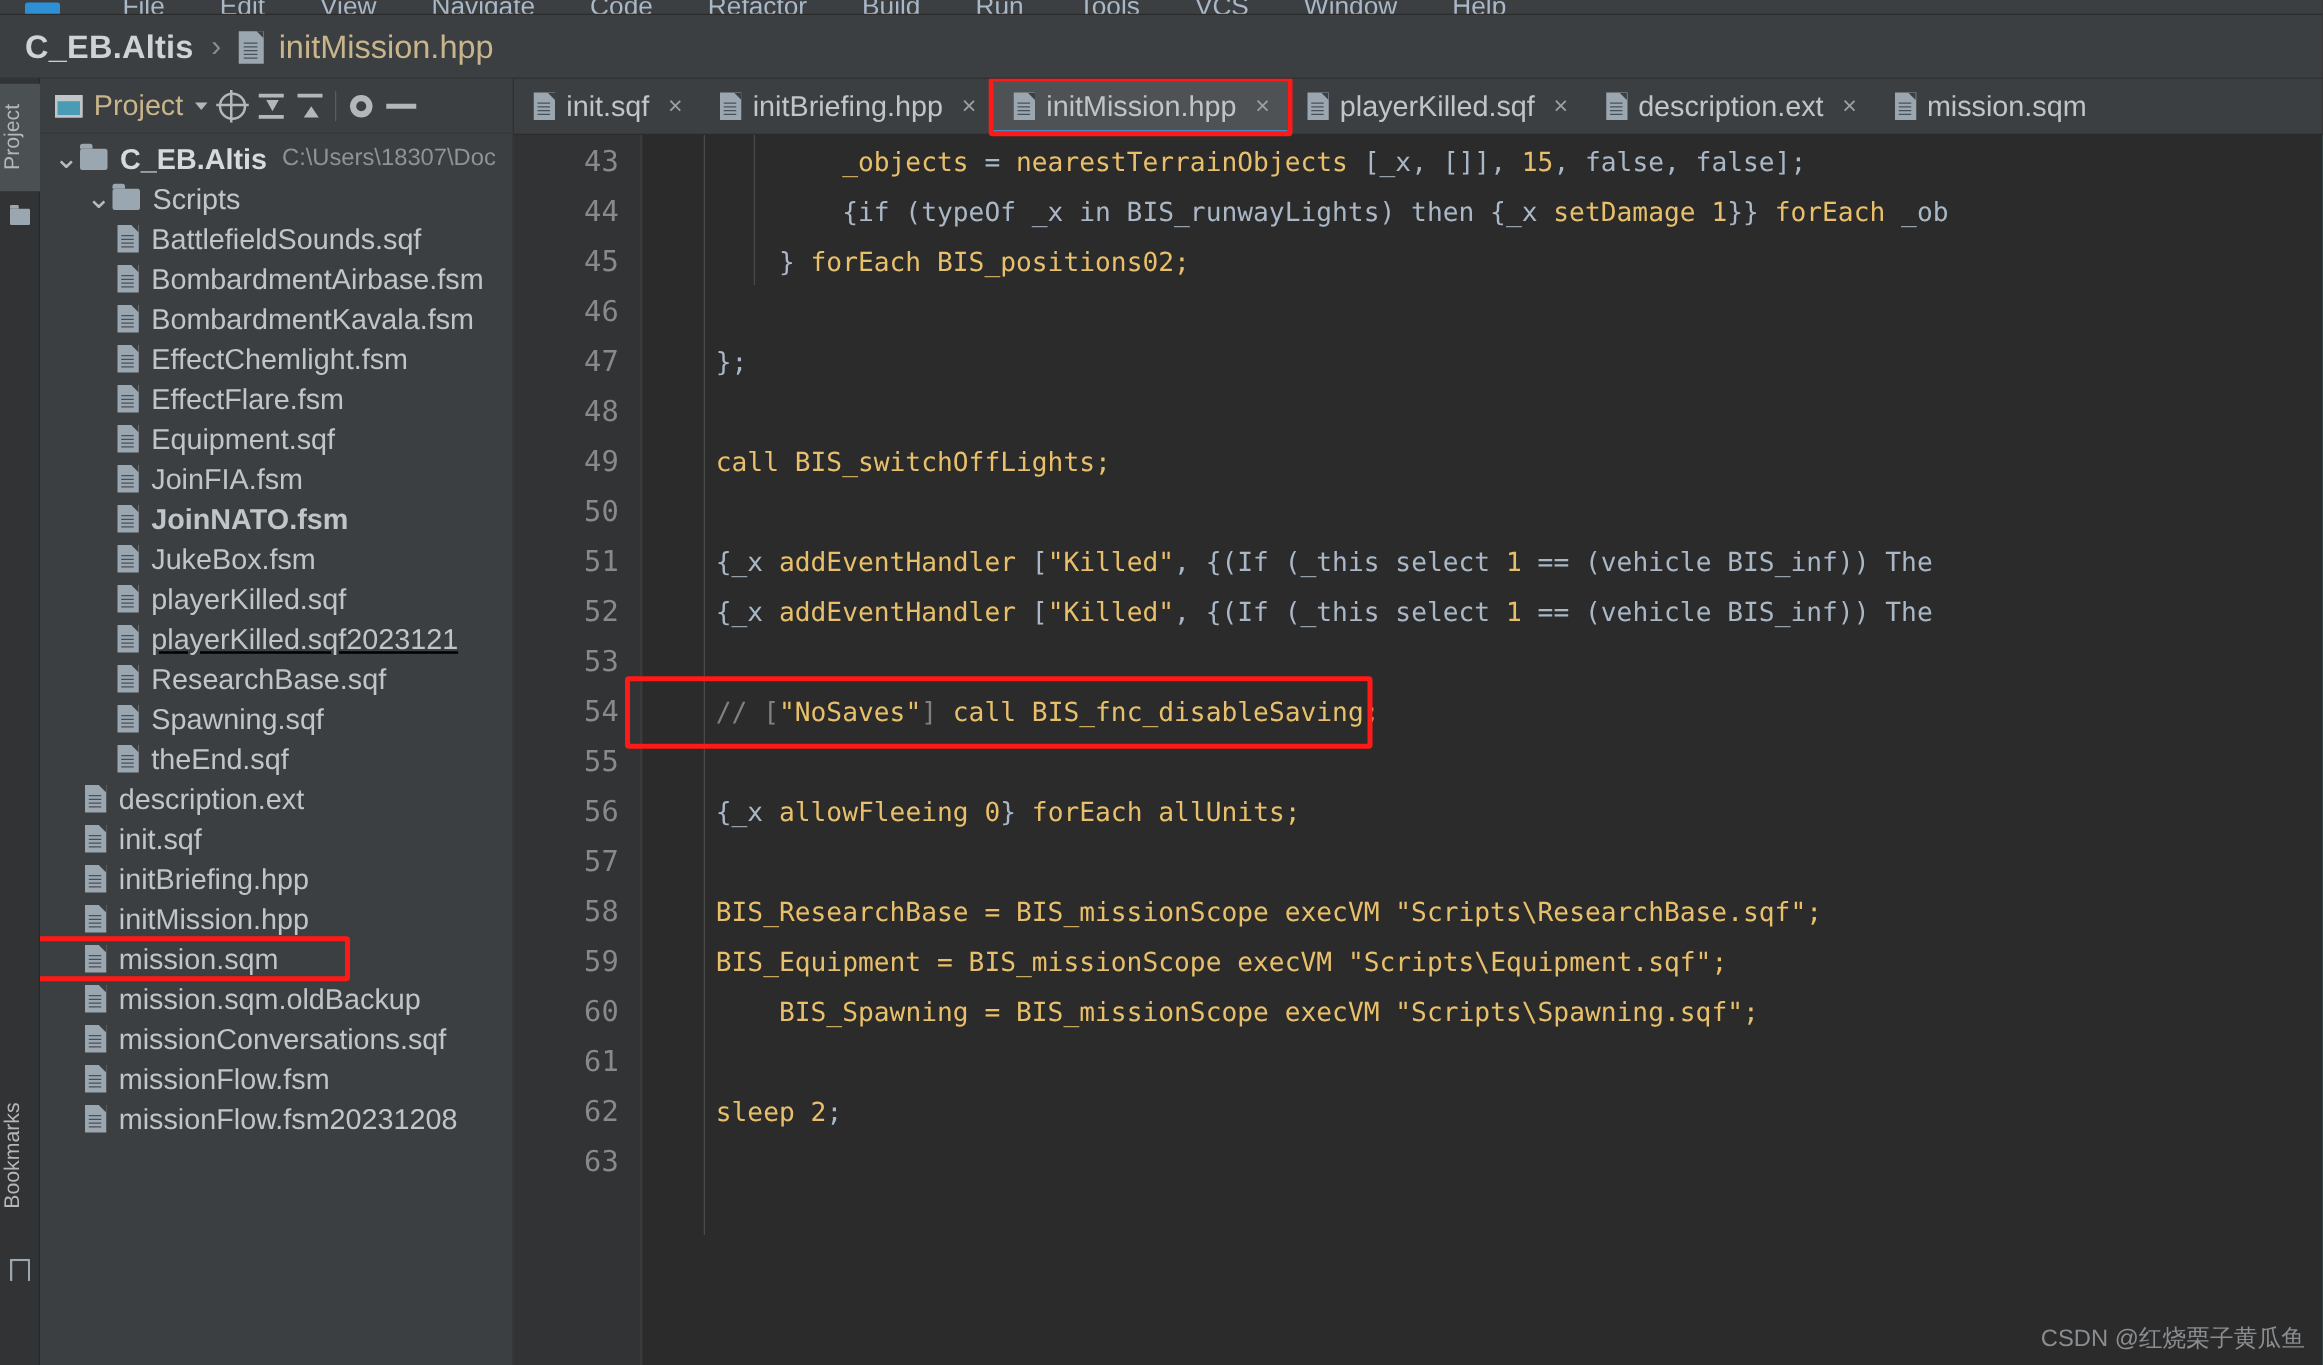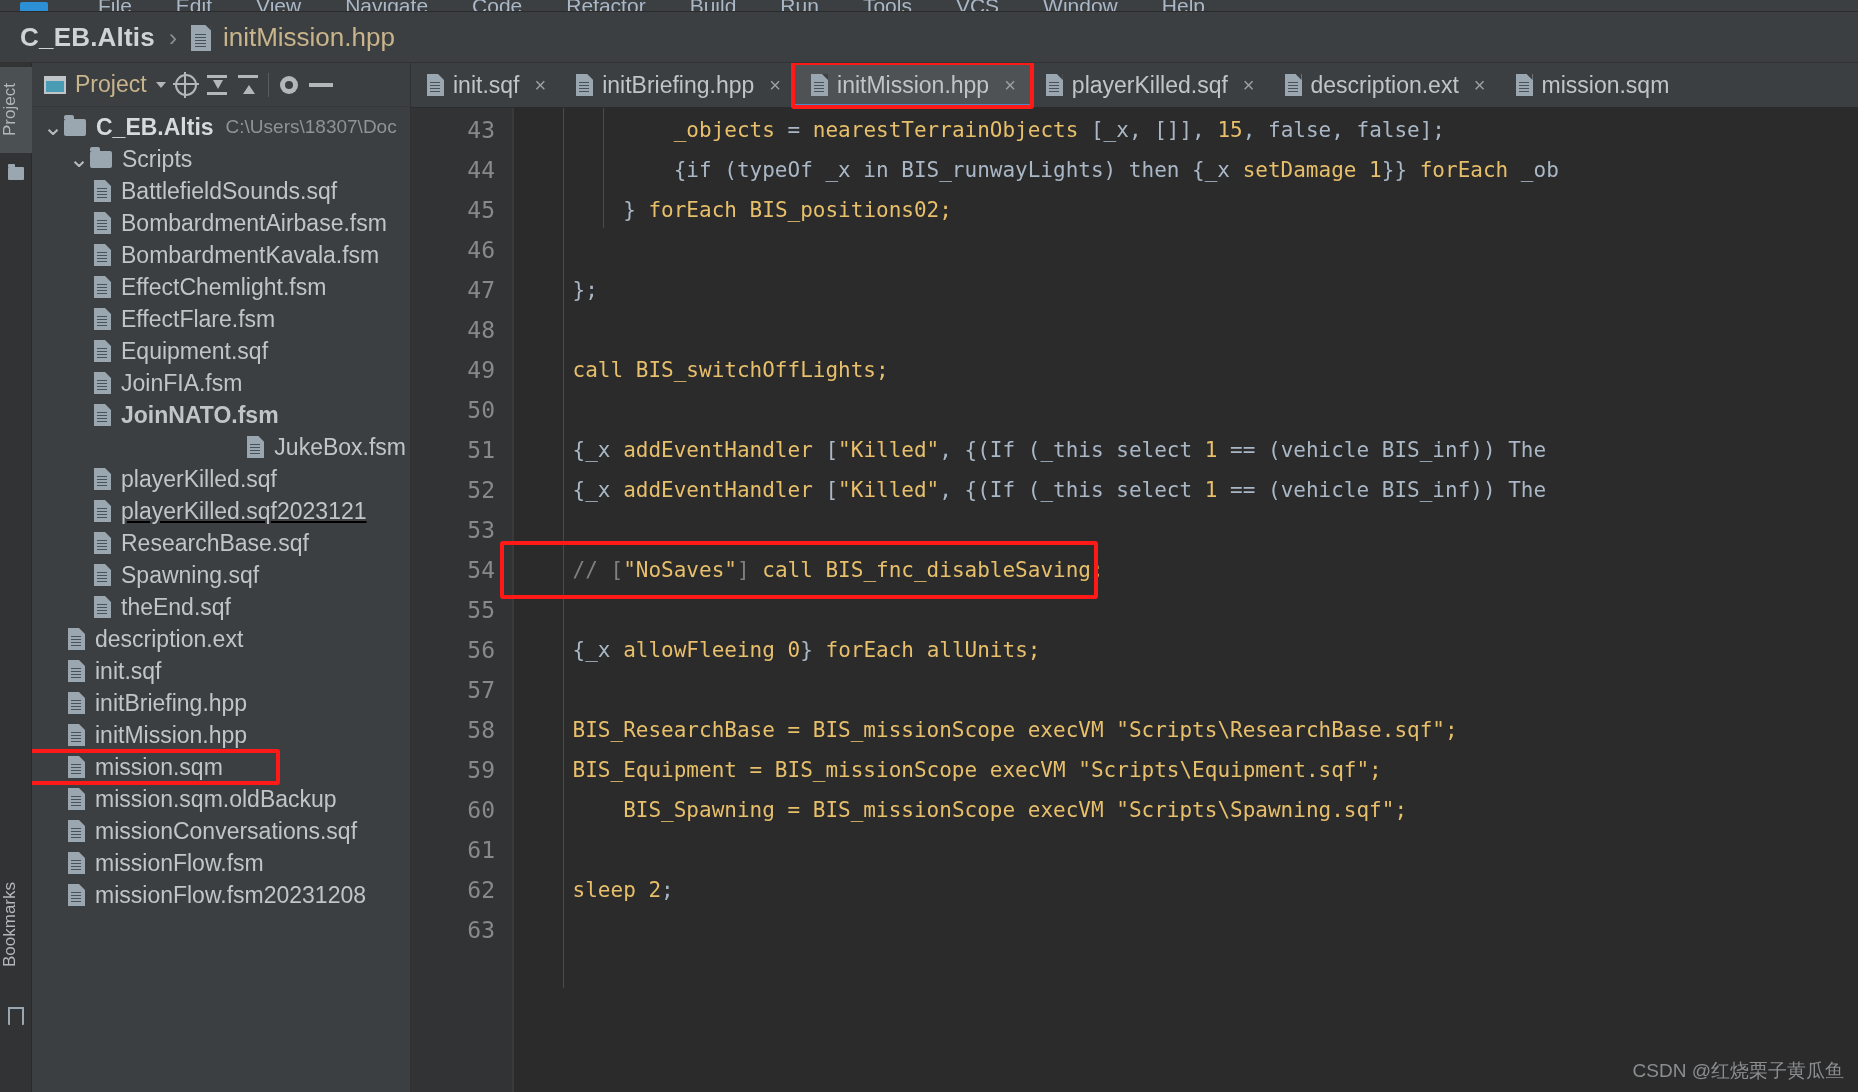--- a/index.html
+++ b/index.html
@@ -408,21 +408,21 @@
         <div class="trow" style="padding-left: 62px;">
           <span class="chev" style="width: 0px;"></span>
           <span class="ficon"></span>
           <span class="lbl">JoinFIA.fsm</span>
         </div>
         <div class="trow" style="padding-left: 62px; font-weight: bold;">
           <span class="chev" style="width: 0px;"></span>
           <span class="ficon"></span>
           <span class="lbl">JoinNATO.fsm</span>
         </div>
-        <div class="trow" style="padding-left: 62px; justify-content: flex-end;">
+        <div class="trow" style="padding-left: 62px;">
           <span class="chev" style="width: 0px;"></span>
           <span class="ficon"></span>
           <span class="lbl">JukeBox.fsm</span>
         </div>
         <div class="trow" style="padding-left: 62px;">
           <span class="chev" style="width: 0px;"></span>
           <span class="ficon"></span>
           <span class="lbl">playerKilled.sqf</span>
         </div>
         <div class="trow" style="padding-left: 62px; text-decoration: underline;">

